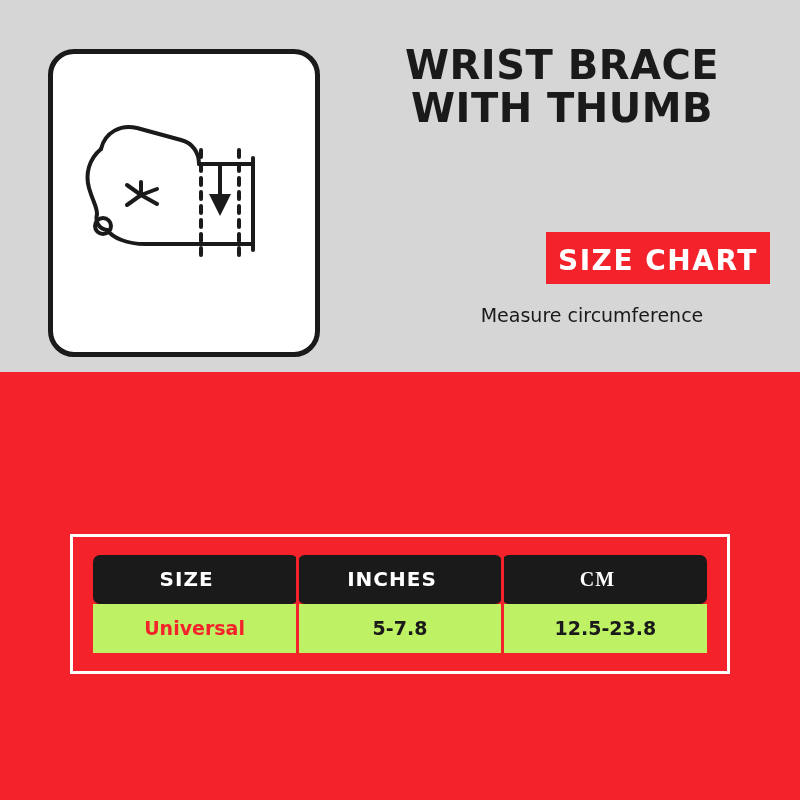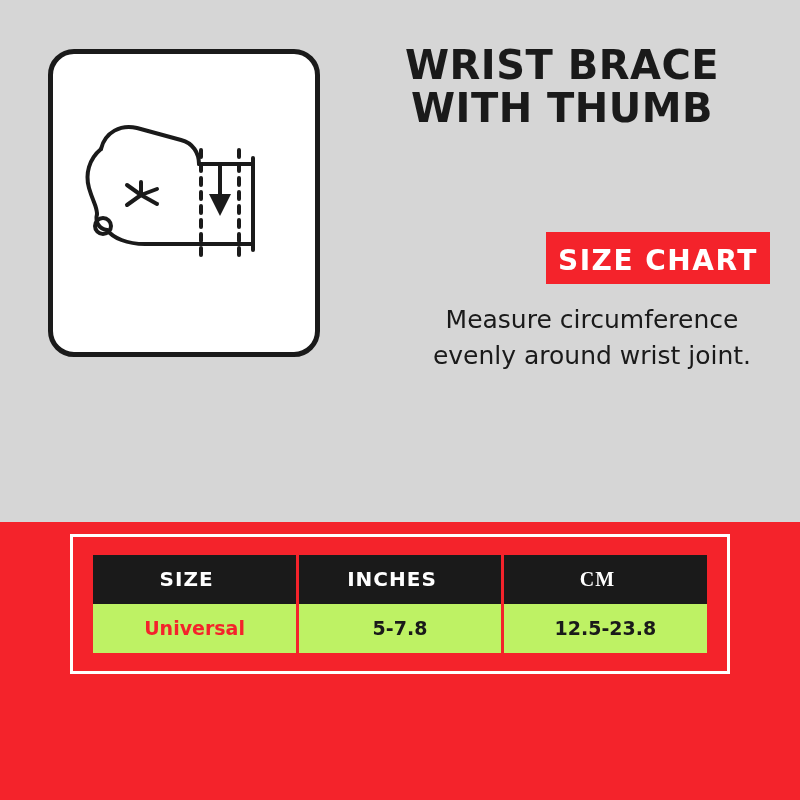--- a/index.html
+++ b/index.html
@@ -17,21 +17,21 @@
     position: relative;
     width: 800px;
     height: 800px;
   }
   
   .top-panel {
     position: absolute;
     left: 0;
     top: 0;
     width: 800px;
-    height: 522px;
+    height: 372px;
     background: #d6d6d6;
     box-sizing: border-box;
   }
   .illus-card {
     position: absolute;
     left: 48px;
     top: 49px;
     width: 272px;
     height: 308px;
     background: #ffffff;
@@ -71,21 +71,21 @@
     padding: 12px 12px 7px 12px;
     white-space: nowrap;
   }
   .sub-copy {
     position: absolute;
     left: 392px;
     top: 302px;
     width: 400px;
     text-align: center;
     color: #1a1a1a;
-    font-size: 25px;
+    font-size: 19px;
     line-height: 1.45;
   }
   .sub-copy .line {
     display: block;
   }
   
   .table-wrap {
     position: absolute;
     left: 70px;
     top: 534px;
@@ -101,20 +101,21 @@
   }
   table.size-table th {
     background: #1a1a1a;
     color: #ffffff;
     font-size: 20px;
     font-weight: bold;
     letter-spacing: 1px;
     padding: 12px 16px 13px 0;
     text-align: center;
     border-right: 3px solid #f4232b;
+    border-radius: 7px;
   }
   table.size-table th:last-child {
     border-right: none;
     font-family: Liberation Serif, serif;
   }
   table.size-table td {
     background: #bef264;
     font-size: 19px;
     font-weight: bold;
     padding: 13px 0 14px 0;
@@ -169,21 +170,20 @@
 
     <div class="headline">
       <span class="line">WRIST BRACE</span>
       <span class="line">WITH THUMB</span>
     </div>
 
     <div class="size-chart-badge">SIZE CHART</div>
 
     <div class="sub-copy">
       <span class="line">Measure circumference</span>
-      <span class="line">evenly around wrist joint.</span>
     </div>
   </div>
 
   <div class="table-wrap">
     <table class="size-table">
       <thead>
         <tr>
           <th>SIZE</th>
           <th>INCHES</th>
           <th>CM</th>

